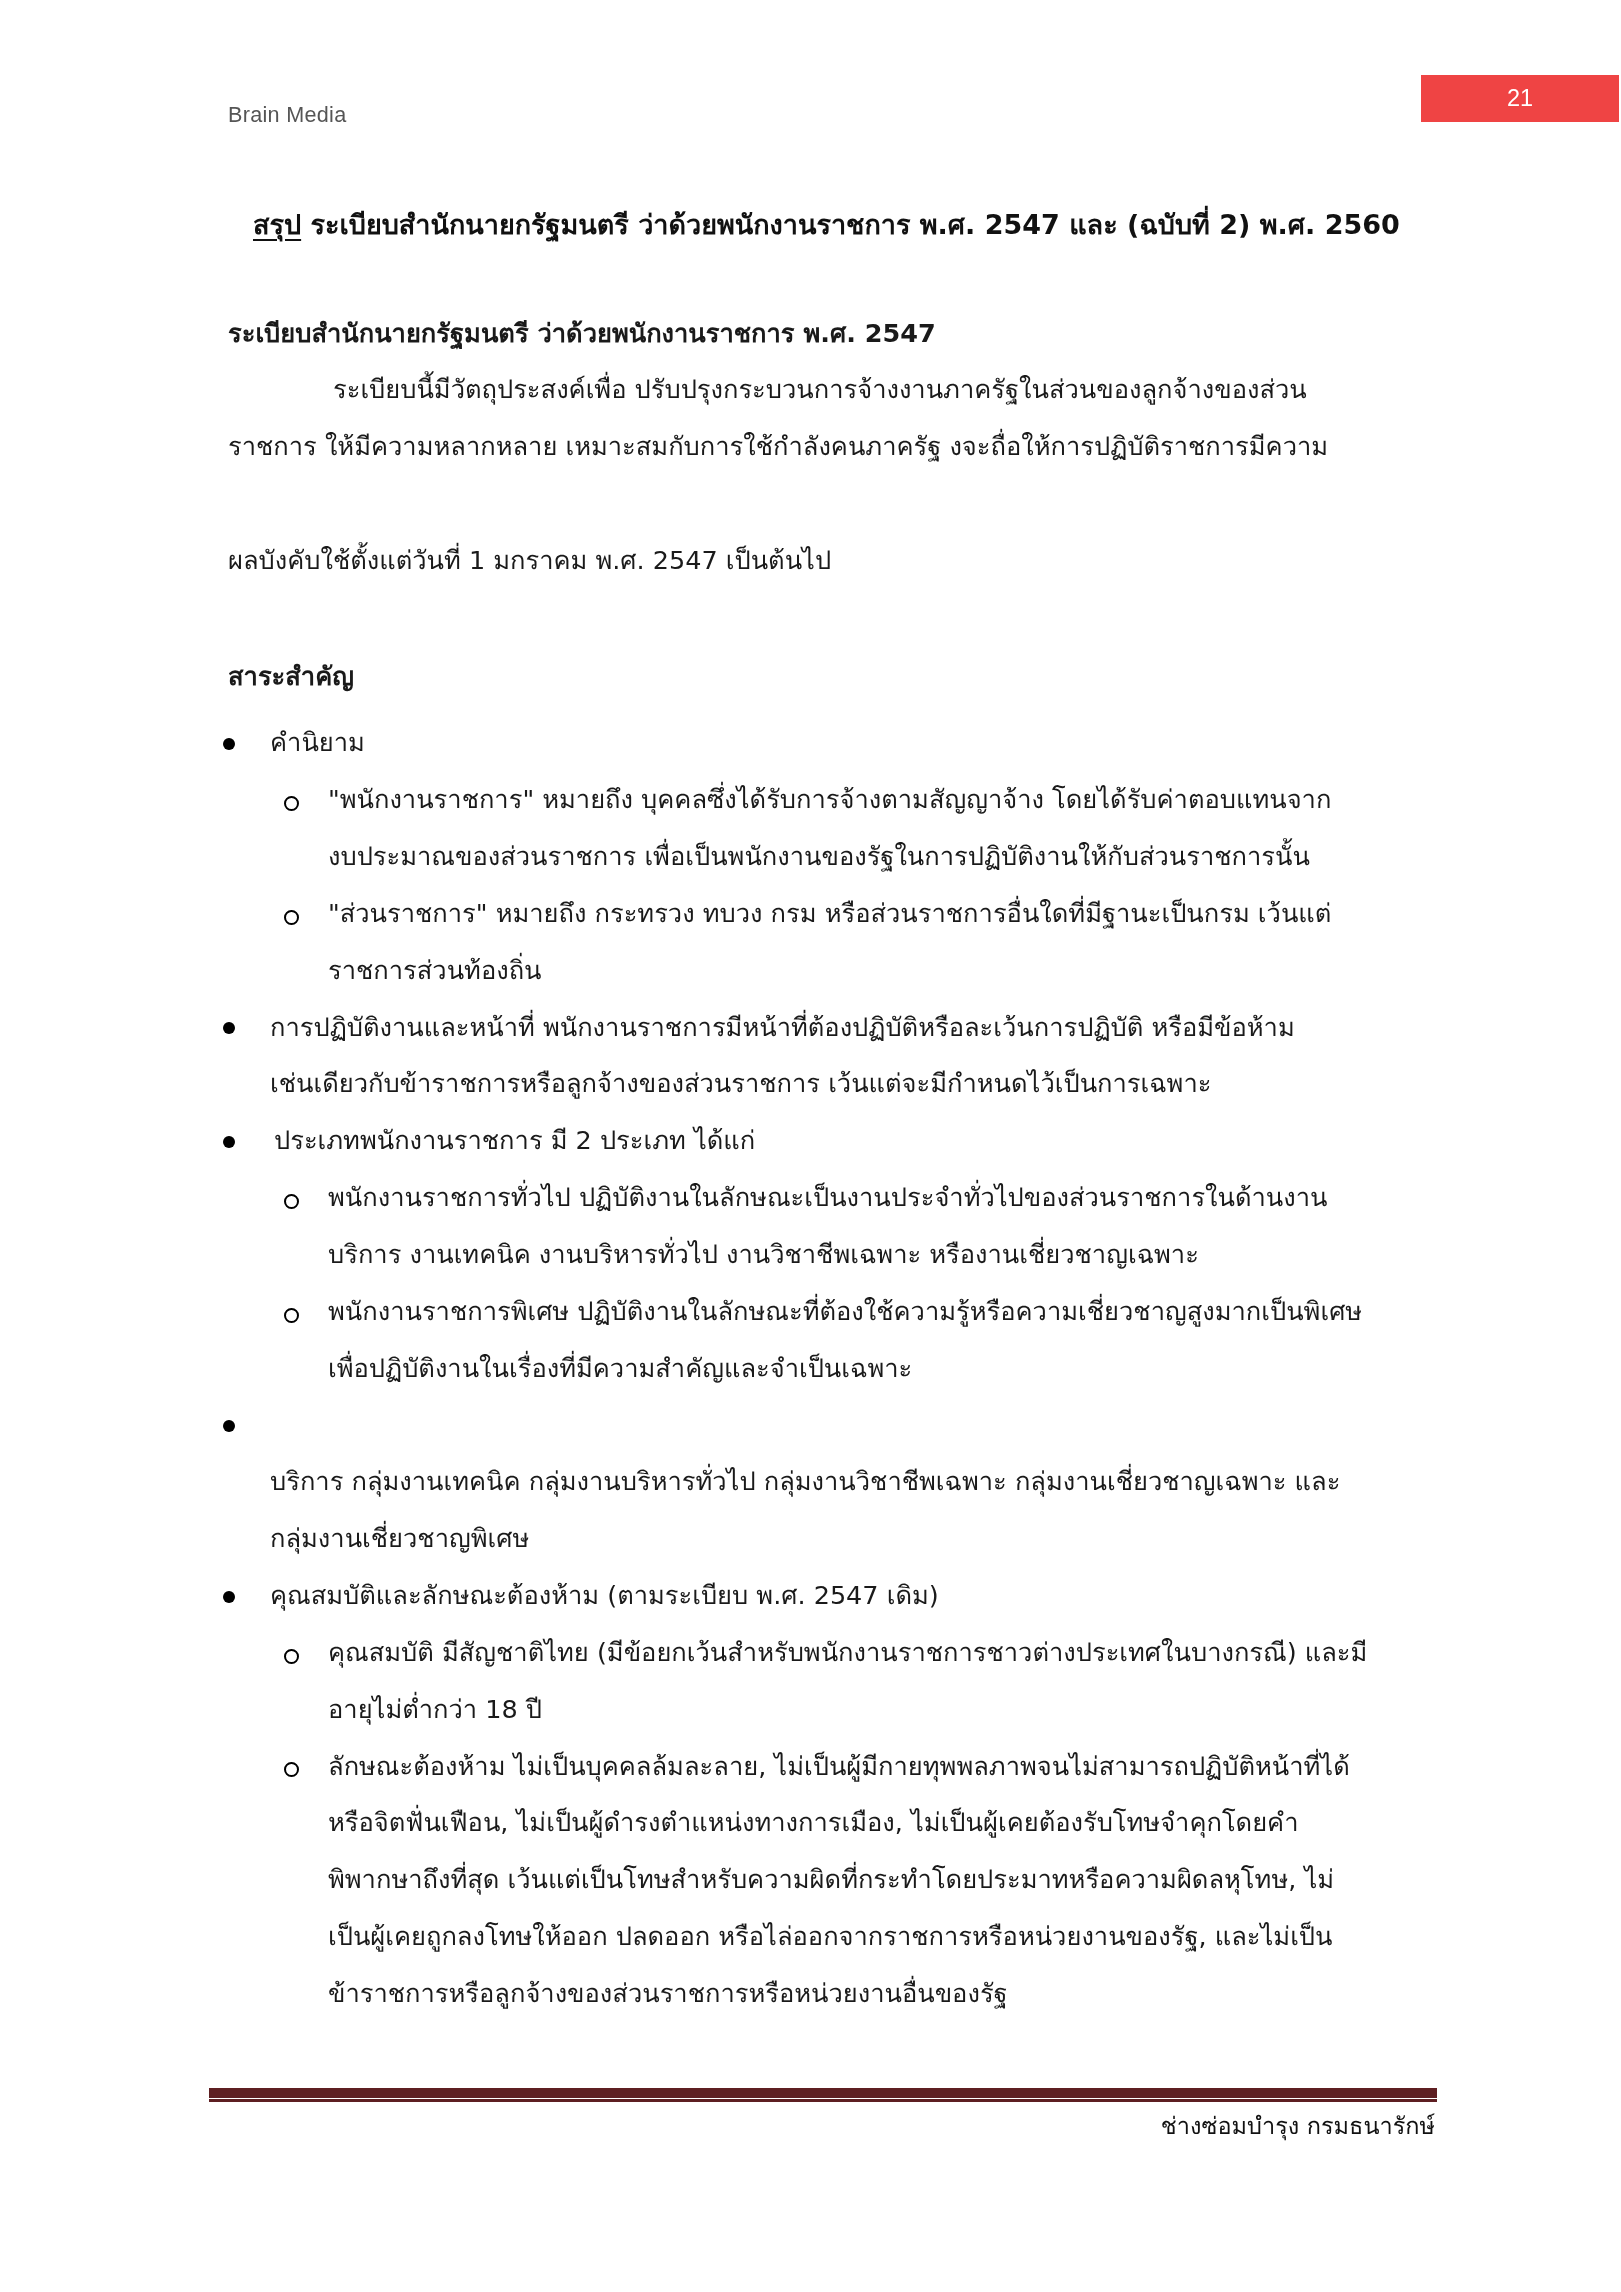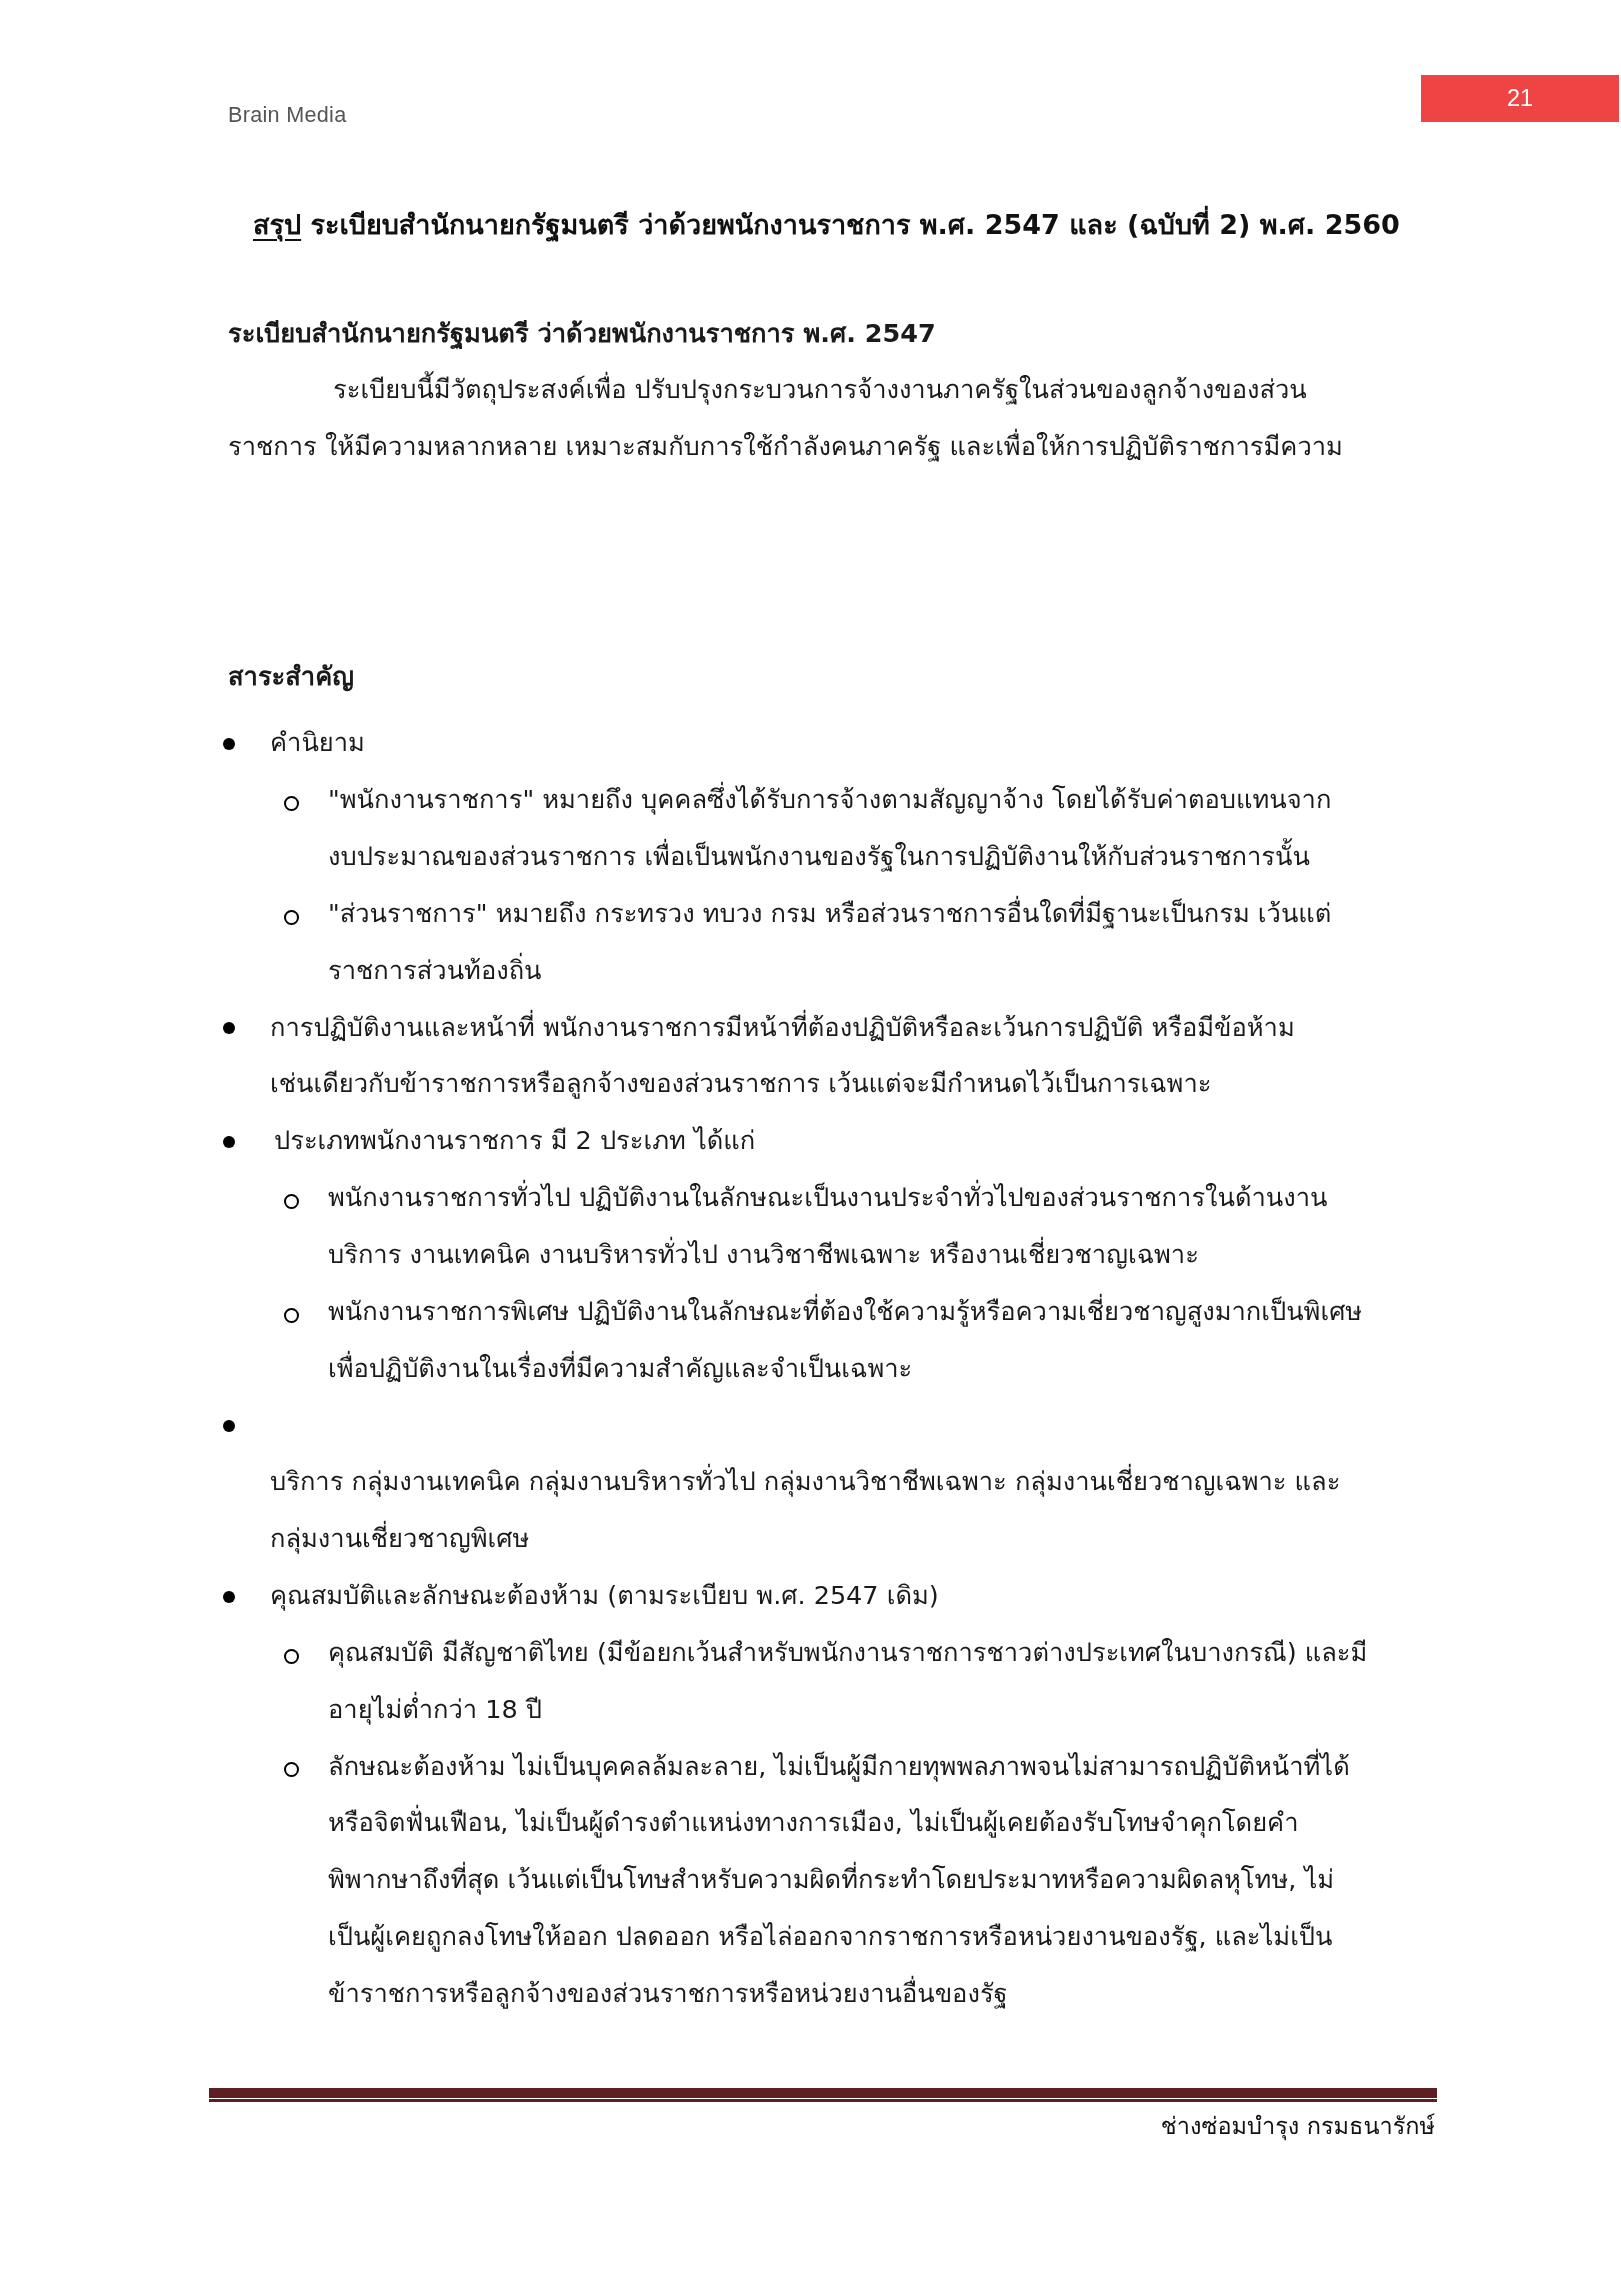--- a/index.html
+++ b/index.html
@@ -33,21 +33,22 @@
   <div class="page-num">
     <span>21</span>
   </div>
 
   <div class="title">
     <span class="u">สรุป</span><span> ระเบียบสำนักนายกรัฐมนตรี ว่าด้วยพนักงานราชการ พ.ศ. 2547 และ (ฉบับที่ 2) พ.ศ. 2560</span>
   </div>
 
   <div class="line bold" style="left:228px; top:316px;">ระเบียบสำนักนายกรัฐมนตรี ว่าด้วยพนักงานราชการ พ.ศ. 2547</div>
   <div class="line" style="left:333px; top:372px;">ระเบียบนี้มีวัตถุประสงค์เพื่อ ปรับปรุงกระบวนการจ้างงานภาครัฐในส่วนของลูกจ้างของส่วน</div>
-  <div class="line" style="left:228px; top:429px;">ราชการ ให้มีความหลากหลาย เหมาะสมกับการใช้กำลังคนภาครัฐ และเพื่อให้การปฏิบัติราชการมีความ</div>
+  <div class="line" style="left:228px; top:429px;">ราชการ ให้มีความหลากหลาย เหมาะสมกับการใช้กำลังคนภาครัฐ งจะถื่อให้การปฏิบัติราชการมีความ</div>
+  <div class="line" style="left:228px; top:543px;">ผลบังคับใช้ตั้งแต่วันที่ 1 มกราคม พ.ศ. 2547 เป็นต้นไป</div>
 
   <div class="line bold" style="left:228px; top:659px;">สาระสำคัญ</div>
 
   <div class="bullet-dot" style="left:223px; top:738px;"></div>
   <div class="line" style="left:270px; top:725px;">คำนิยาม</div>
 
   <div class="bullet-ring" style="left:284px; top:796px;"></div>
   <div class="line" style="left:328px; top:782px;">"พนักงานราชการ" หมายถึง บุคคลซึ่งได้รับการจ้างตามสัญญาจ้าง โดยได้รับค่าตอบแทนจาก</div>
   <div class="line" style="left:328px; top:839px;">งบประมาณของส่วนราชการ เพื่อเป็นพนักงานของรัฐในการปฏิบัติงานให้กับส่วนราชการนั้น</div>
 

